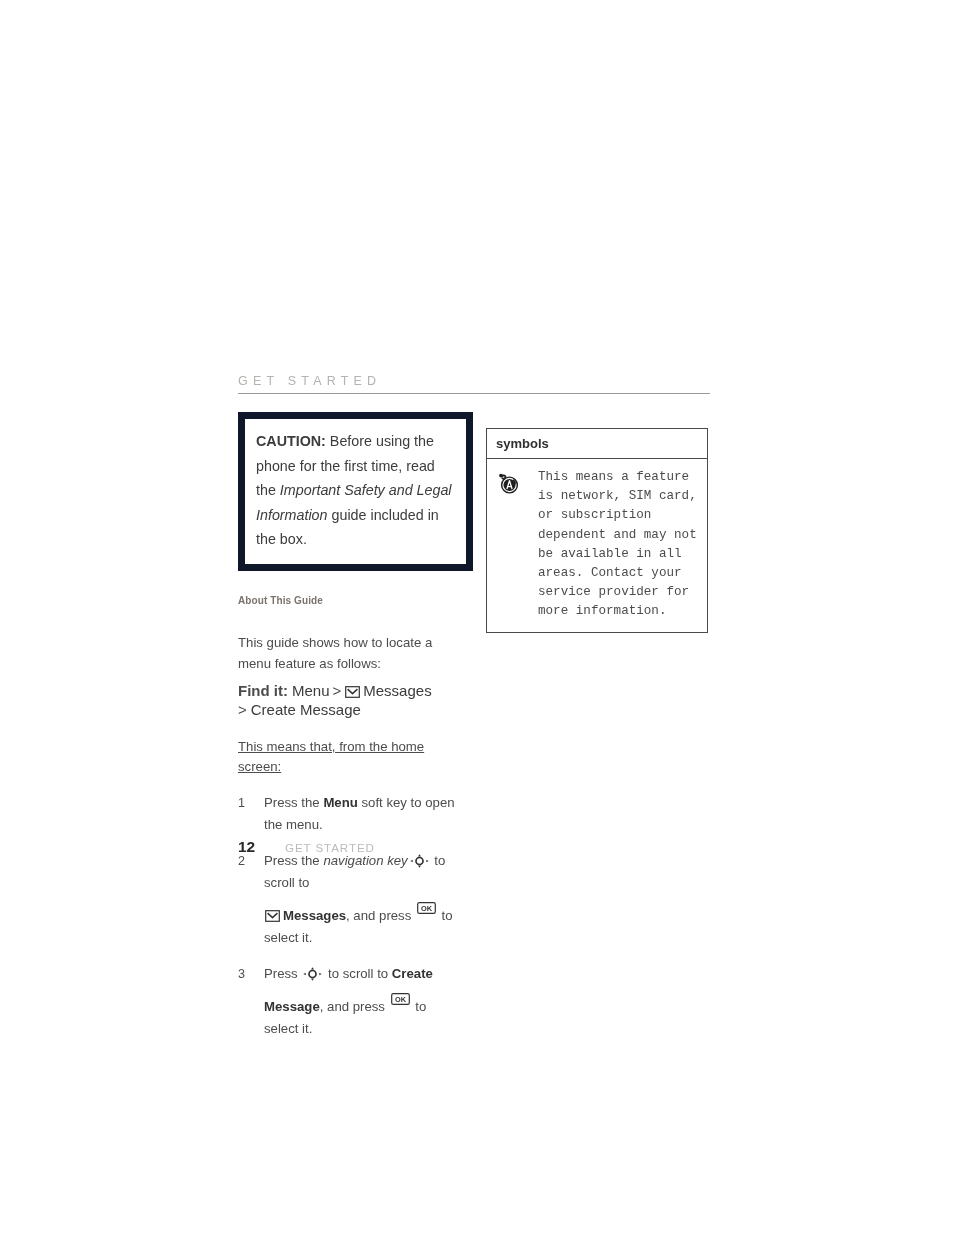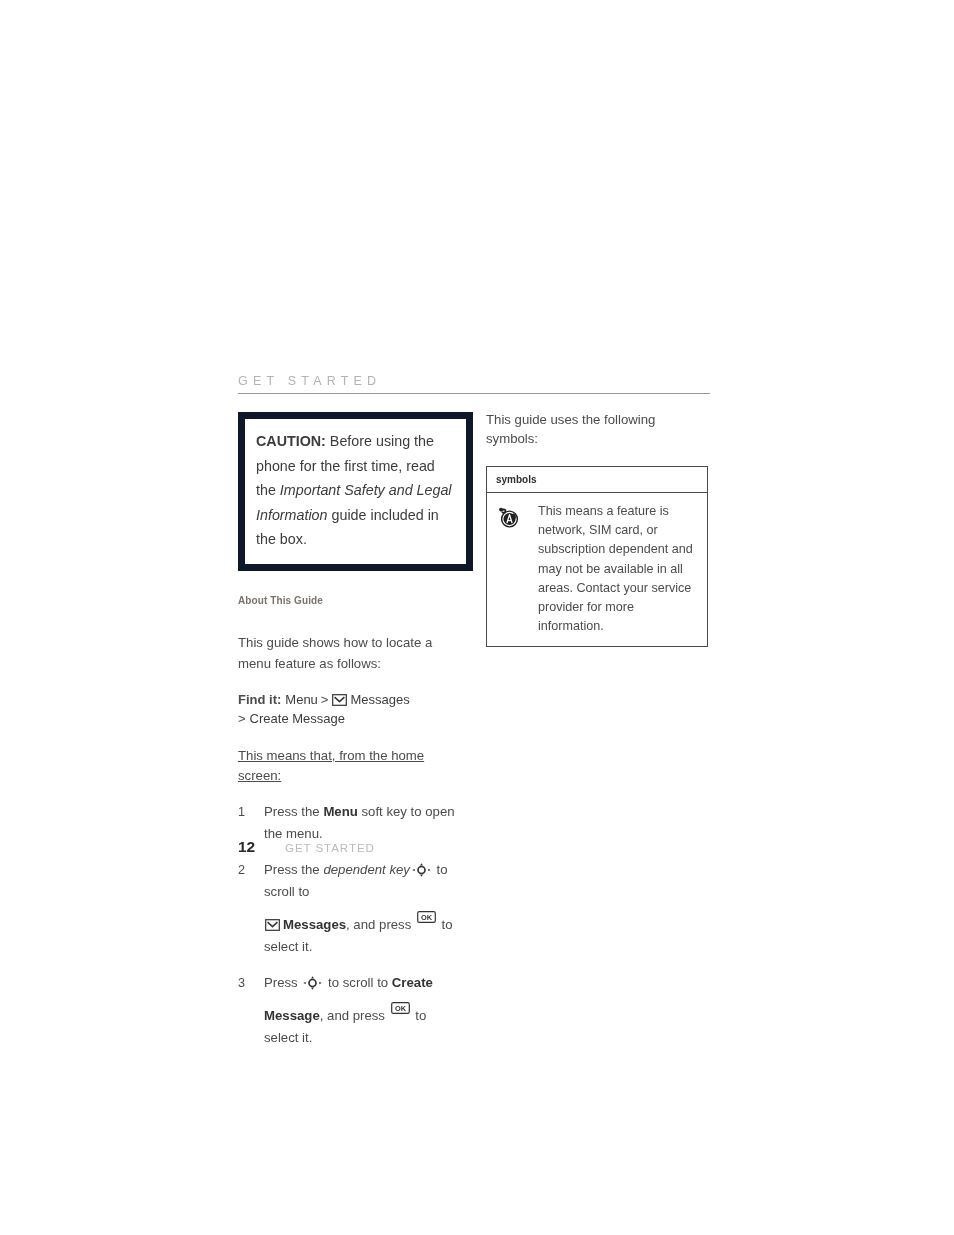--- a/index.html
+++ b/index.html
@@ -86,22 +86,22 @@
   }
 
   .body-para {
     margin-top: 26px;
     font-size: 13.2px;
     line-height: 21.5px;
     color: #4c4c4c;
   }
 
   .findit {
-    margin-top: 15px;
-    font-size: 13px;
+    margin-top: 6px;
+    font-size: 15px;
     line-height: 19.5px;
     color: #3c3c3c;
   }
   .findit b { font-weight: 700; color: #4c4c4c; }
   .findit .gt { color: #4c4c4c; }
 
   .means-para {
     margin-top: 17px;
     font-size: 13.2px;
     line-height: 20px;
@@ -169,29 +169,30 @@
     color: #4c4c4c;
     line-height: 19px;
   }
   .symbols-table {
     margin-top: 18px;
     width: 222px;
   }
   .sym-head {
     border: 1px solid #4a4a4a;
     padding: 7px 10px 7px 9px;
-    font-size: 10px;
+    font-size: 13px;
     font-weight: 700;
     color: #2f2f2f;
     box-sizing: border-box;
   }
   .sym-body {
     border: 1px solid #4a4a4a;
     border-top: none;
     box-sizing: border-box;
+    font-family: Liberation Mono, monospace;
   }
   .sym-row {
     display: flex;
     padding: 9px 9px 10px 9px;
     box-sizing: border-box;
   }
   .sym-row + .sym-row { border-top: 1px solid #4a4a4a; }
   .sym-icon {
     flex: 0 0 42px;
     width: 42px;
@@ -234,21 +235,21 @@
 
     <div class="steps">
 
       <div class="step">
         <div class="step-num">1</div>
         <div class="step-body"><span>Press the </span><span class="ui">Menu</span><span> soft key to open the menu.</span></div>
       </div>
 
       <div class="step">
         <div class="step-num">2</div>
-        <div class="step-body"><span>Press the </span><i>dependent key</i><span class="glyph g-nav"><svg viewBox="0 0 19 14" xmlns="http://www.w3.org/2000/svg">
+        <div class="step-body"><span>Press the </span><i>navigation key</i><span class="glyph g-nav"><svg viewBox="0 0 19 14" xmlns="http://www.w3.org/2000/svg">
               <circle cx="9.5" cy="7" r="3.5" fill="none" stroke="#333" stroke-width="1.7"></circle>
               <path d="M9.5 0.3 L11 2.6 L8 2.6 Z" fill="#333"></path>
               <path d="M9.5 13.7 L8 11.4 L11 11.4 Z" fill="#333"></path>
               <path d="M0.4 7 L2.7 5.7 L2.7 8.3 Z" fill="#333"></path>
               <path d="M18.6 7 L16.3 5.7 L16.3 8.3 Z" fill="#333"></path>
             </svg></span><span> to scroll to </span><br><span class="glyph g-env"><svg viewBox="0 0 15 12" xmlns="http://www.w3.org/2000/svg">
               <rect x="0.7" y="0.7" width="13.6" height="10.6" fill="#ffffff" stroke="#333" stroke-width="1.2"></rect>
               <path d="M2.6 3.1 L7.5 7.6 L12.4 3.1" fill="none" stroke="#333" stroke-width="1.5" stroke-linejoin="round"></path>
             </svg></span><span class="ui">Messages</span><span>, and press </span><span class="glyph g-ok"><svg viewBox="0 0 19 12" xmlns="http://www.w3.org/2000/svg">
               <rect x="0.7" y="0.7" width="17.6" height="10.6" rx="1.6" fill="#ffffff" stroke="#333" stroke-width="1.2"></rect>
@@ -268,21 +269,20 @@
               <rect x="0.7" y="0.7" width="17.6" height="10.6" rx="1.6" fill="#ffffff" stroke="#333" stroke-width="1.2"></rect>
               <text x="9.5" y="8.7" font-family="Liberation Sans, sans-serif" font-size="7.4" font-weight="700" fill="#333" text-anchor="middle">OK</text>
             </svg></span><span> to select it.</span></div>
       </div>
 
     </div>
   </div>
 
   <div class="col-right">
 
-    <div class="intro-line">This guide uses the following symbols:</div>
 
     <div class="symbols-table">
       <div class="sym-head">symbols</div>
       <div class="sym-body">
 
         <div class="sym-row">
           <div class="sym-icon">
             <svg width="26" height="26" viewBox="0 0 26 26" xmlns="http://www.w3.org/2000/svg">
               <circle cx="13.5" cy="14" r="8.6" fill="#1f1f1f"></circle>
               <circle cx="13.5" cy="14" r="6.6" fill="none" stroke="#ffffff" stroke-width="1.1"></circle>

